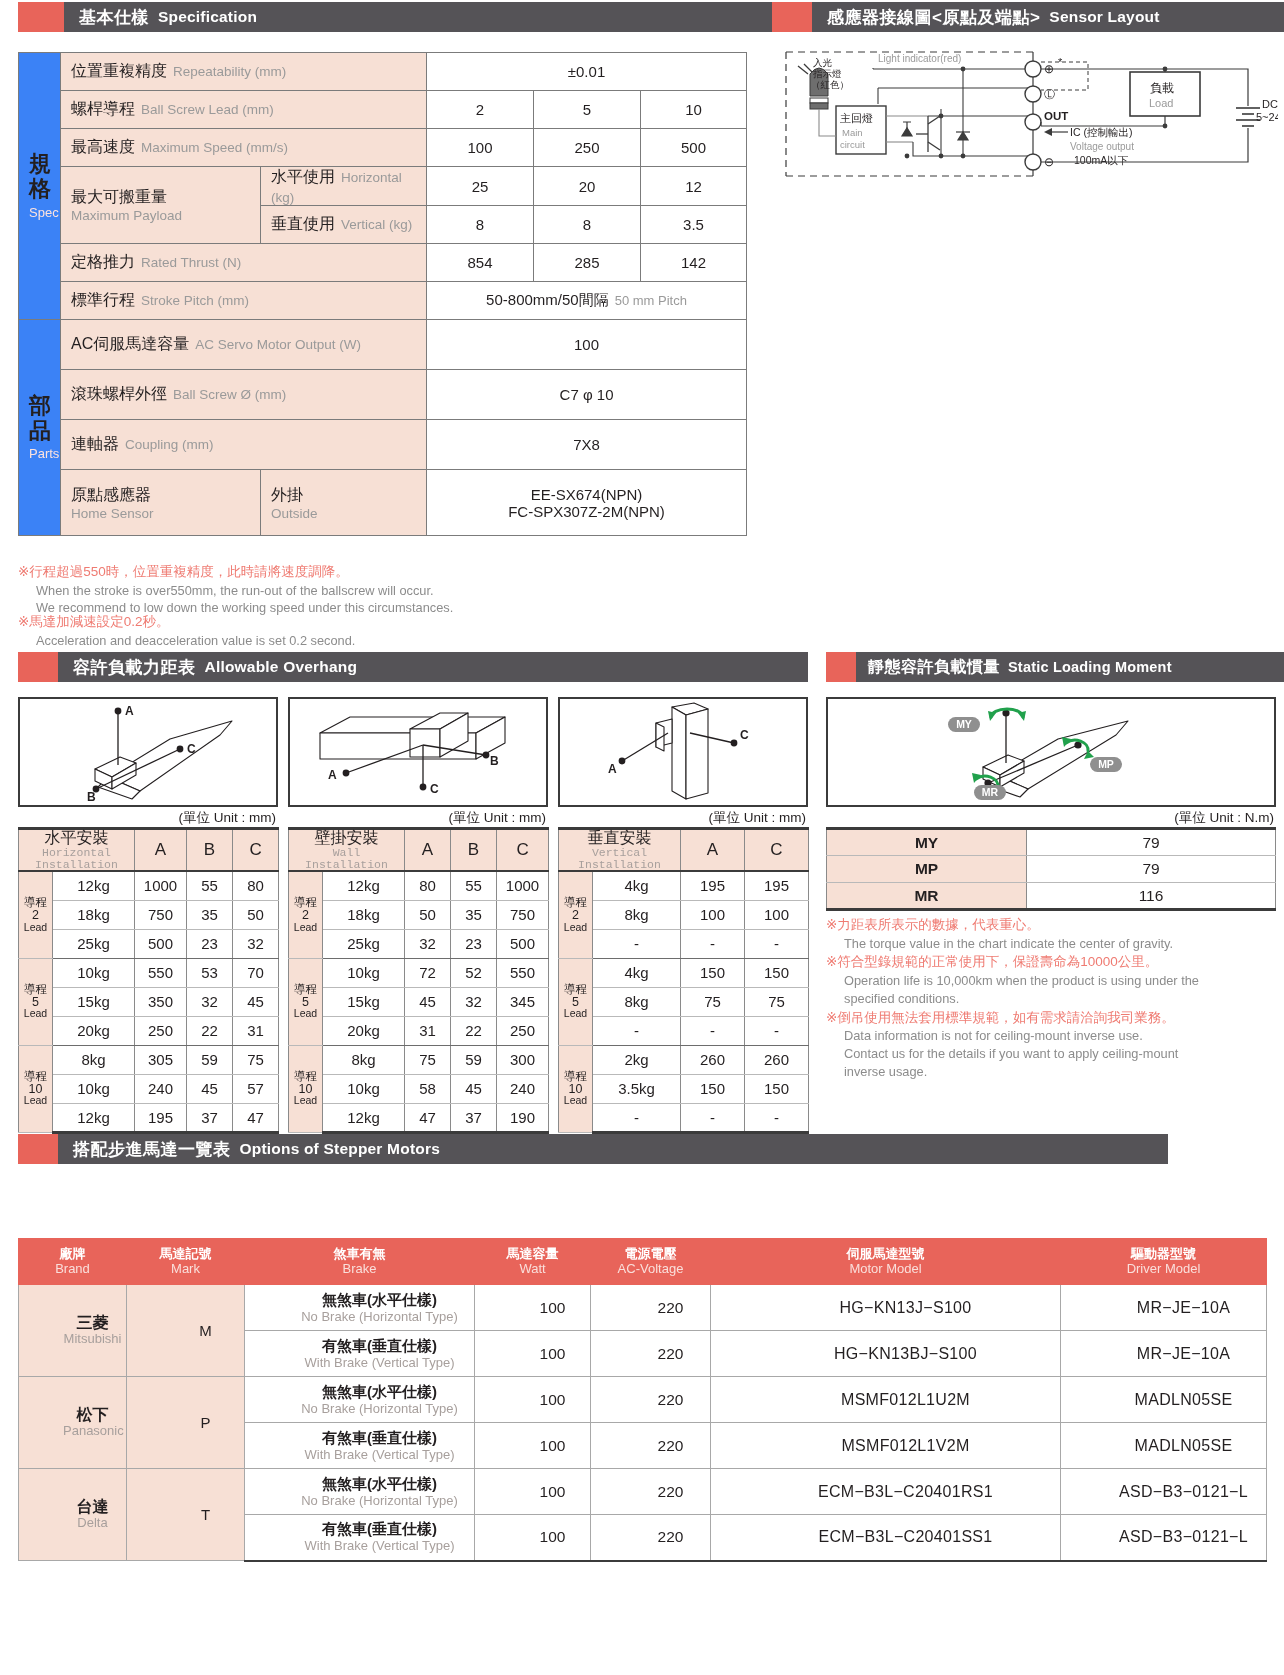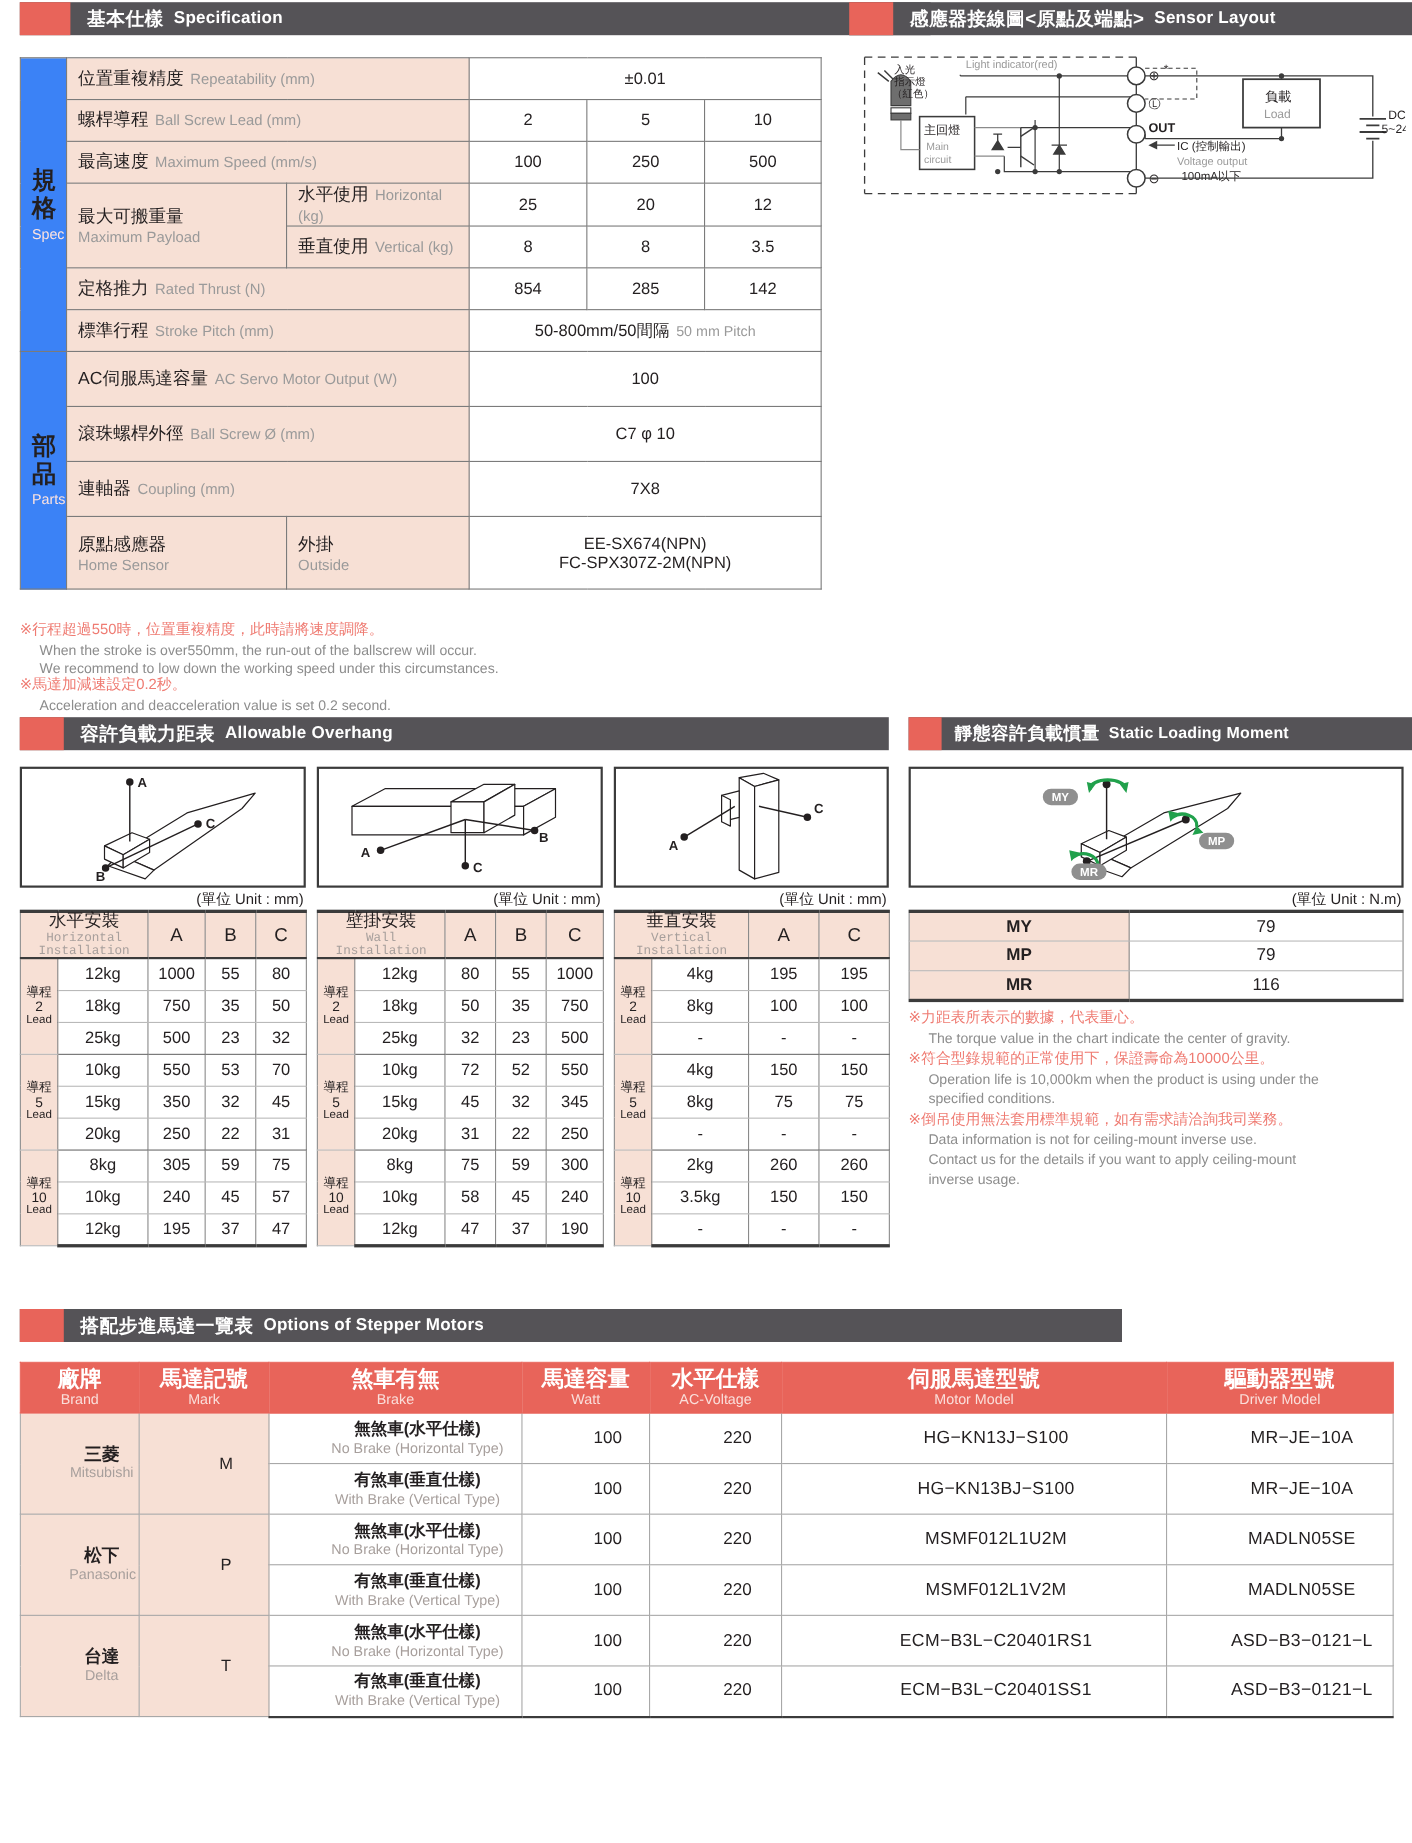--- a/index.html
+++ b/index.html
@@ -174,37 +174,37 @@
     height: 27px;
     font-size: 15.5px;
     text-align: center;
     color: #231f20;
   }
   table.slm tr:first-child td { border-top: 3px solid #3b3b3b; }
   table.slm tr:last-child td { border-bottom: 3px solid #3b3b3b; }
   table.slm td.k { background: #f7e0d5; font-weight: bold; width: 200px; }
 
   
-  .sm-head { position: absolute; left: 18px; top: 1190px; width: 1002px; }
+  .sm-head { position: absolute; left: 18px; top: 1134px; width: 1150px; }
   .sm-wrap { position: absolute; left: 18px; top: 1238px; width: 1248px; }
   table.sm { border-collapse: collapse; width: 1248px; table-layout: fixed; }
   table.sm td {
     border: 1px solid #a8a8a8;
     text-align: center;
     color: #231f20;
     font-size: 15px;
     padding: 2px 4px;
   }
   table.sm tr.hdr td {
     background: #e8645a;
     color: #fff;
     border: 1px solid #e8645a;
     height: 46px;
   }
-  table.sm tr.hdr .cn { display: block; font-size: 20px; font-weight: bold; line-height: 1.12; }
+  table.sm tr.hdr .cn { display: block; font-size: 13px; font-weight: bold; line-height: 1.12; }
   table.sm tr.hdr .en { display: block; font-size: 13px; color: #fadfdb; line-height: 1.12; }
   table.sm td.brandcell { background: #f7e0d5; }
   table.sm td.brandcell .cn { display:block; font-size: 16px; font-weight: bold; line-height: 1.15;}
   table.sm td.brandcell .en { display:block; font-size: 13px; color: #a79f9c; line-height: 1.15;}
   table.sm td.markcell { background: #f7e0d5; font-size: 15px; }
   table.sm td.brake .cn { display:block; font-size: 15px; font-weight: bold; line-height:1.2;}
   table.sm td.brake .en { display:block; font-size: 13px; color: #a79f9c; line-height:1.2;}
   table.sm td.num { font-size: 15.5px; }
   table.sm td.model { font-size: 16px; letter-spacing: 0.3px; }
   table.sm tr.rowtall td { height: 46px; padding-left: 44px; }
@@ -919,21 +919,21 @@
           </td>
           <td>
             <span class="cn">煞車有無</span>
             <span class="en">Brake</span>
           </td>
           <td>
             <span class="cn">馬達容量</span>
             <span class="en">Watt</span>
           </td>
           <td>
-            <span class="cn">水平仕樣</span>
+            <span class="cn">電源電壓</span>
             <span class="en">AC-Voltage</span>
           </td>
           <td>
             <span class="cn">伺服馬達型號</span>
             <span class="en">Motor Model</span>
           </td>
           <td>
             <span class="cn">驅動器型號</span>
             <span class="en">Driver Model</span>
           </td>

